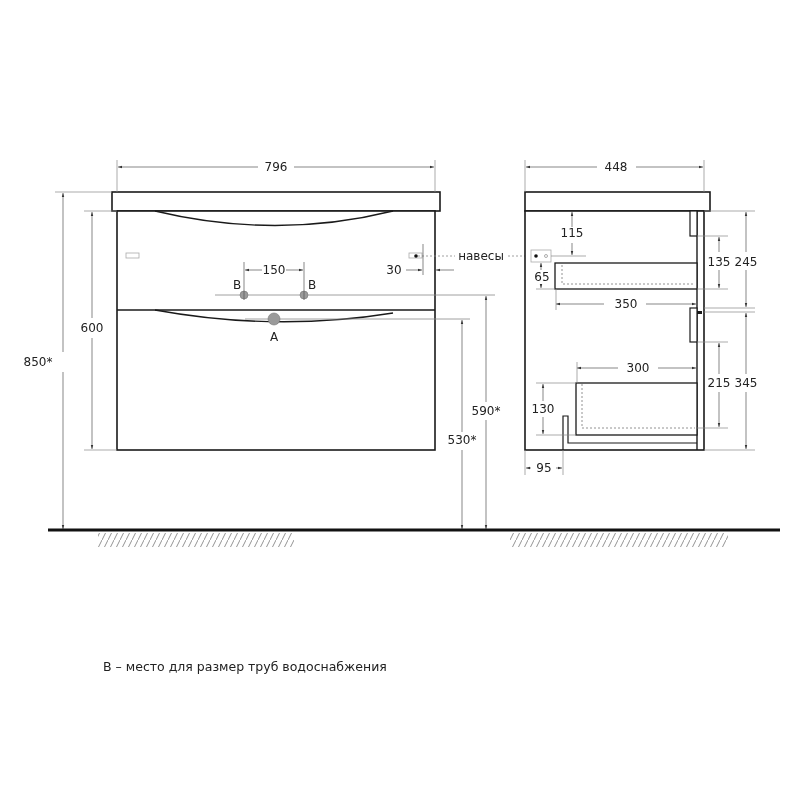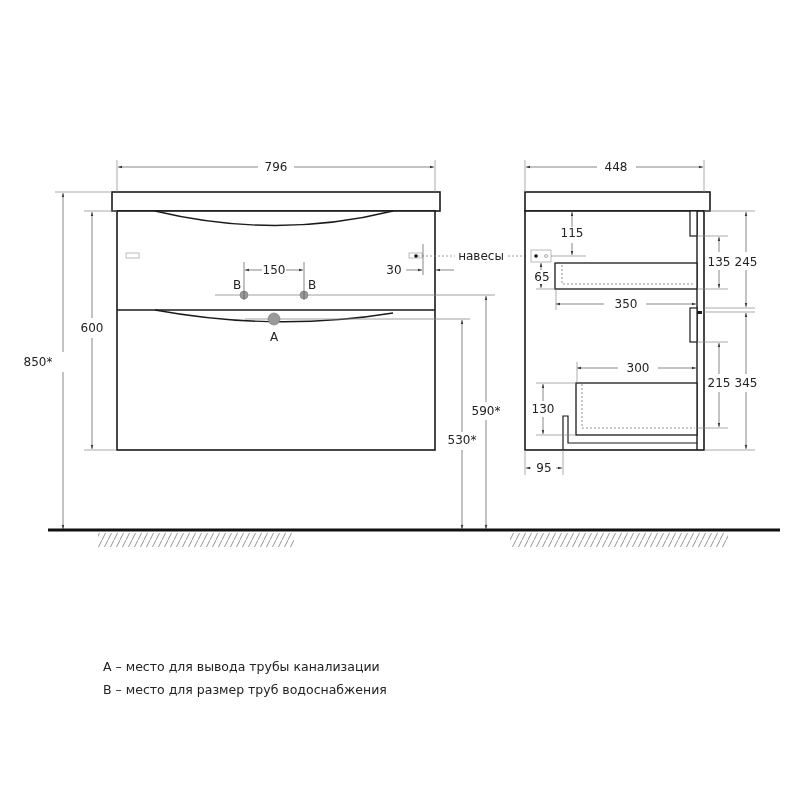--- a/index.html
+++ b/index.html
@@ -175,15 +175,14 @@
   </g>
 
   <g>
     <line x1="48" y1="530" x2="780" y2="530" stroke="#111" stroke-width="3"></line>
     <rect x="98" y="533" width="196" height="14" fill="url(#hatch)"></rect>
     <rect x="510" y="533" width="218" height="14" fill="url(#hatch)"></rect>
   </g>
 </svg>
 
 <div class="notes">
-  <div>А – место для вывода трубы канализации</div>
   <div>В – место для размер труб водоснабжения</div>
 </div>
 
 </body></html>

